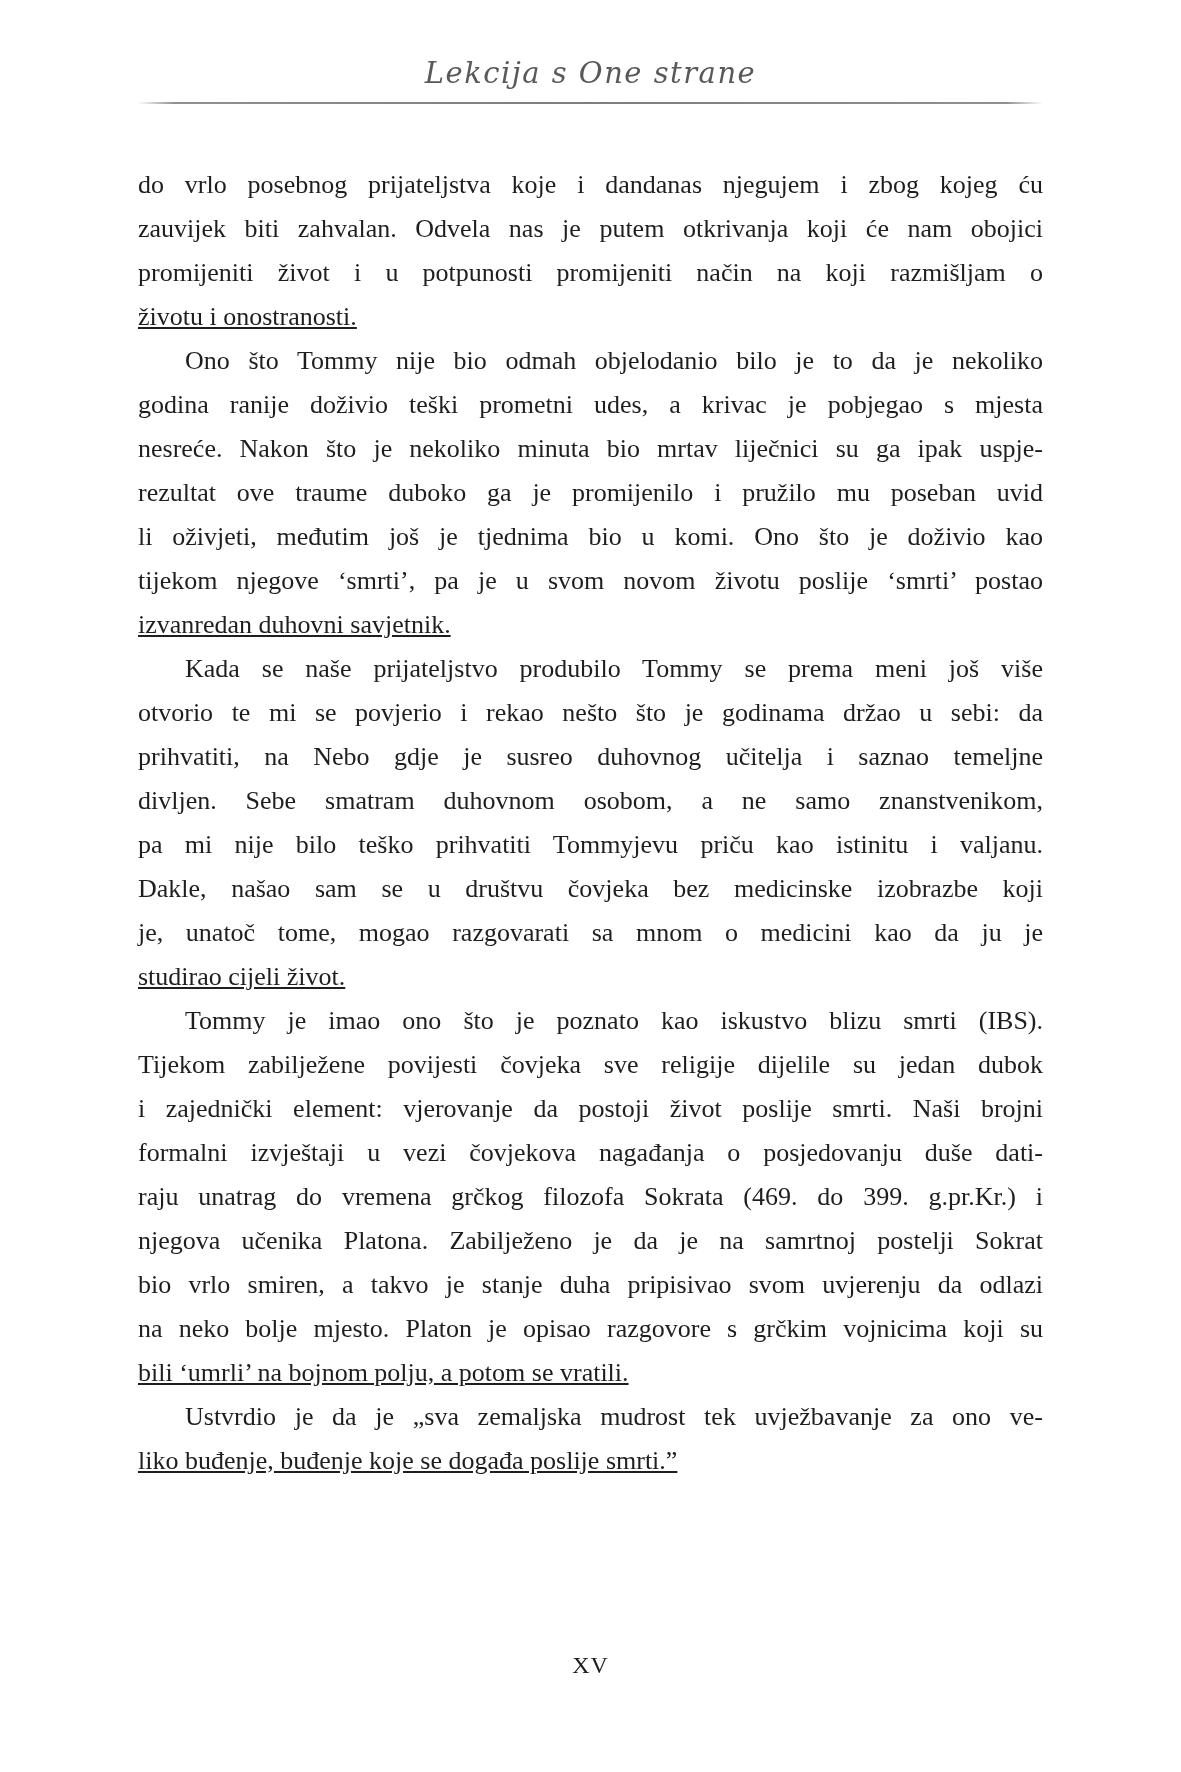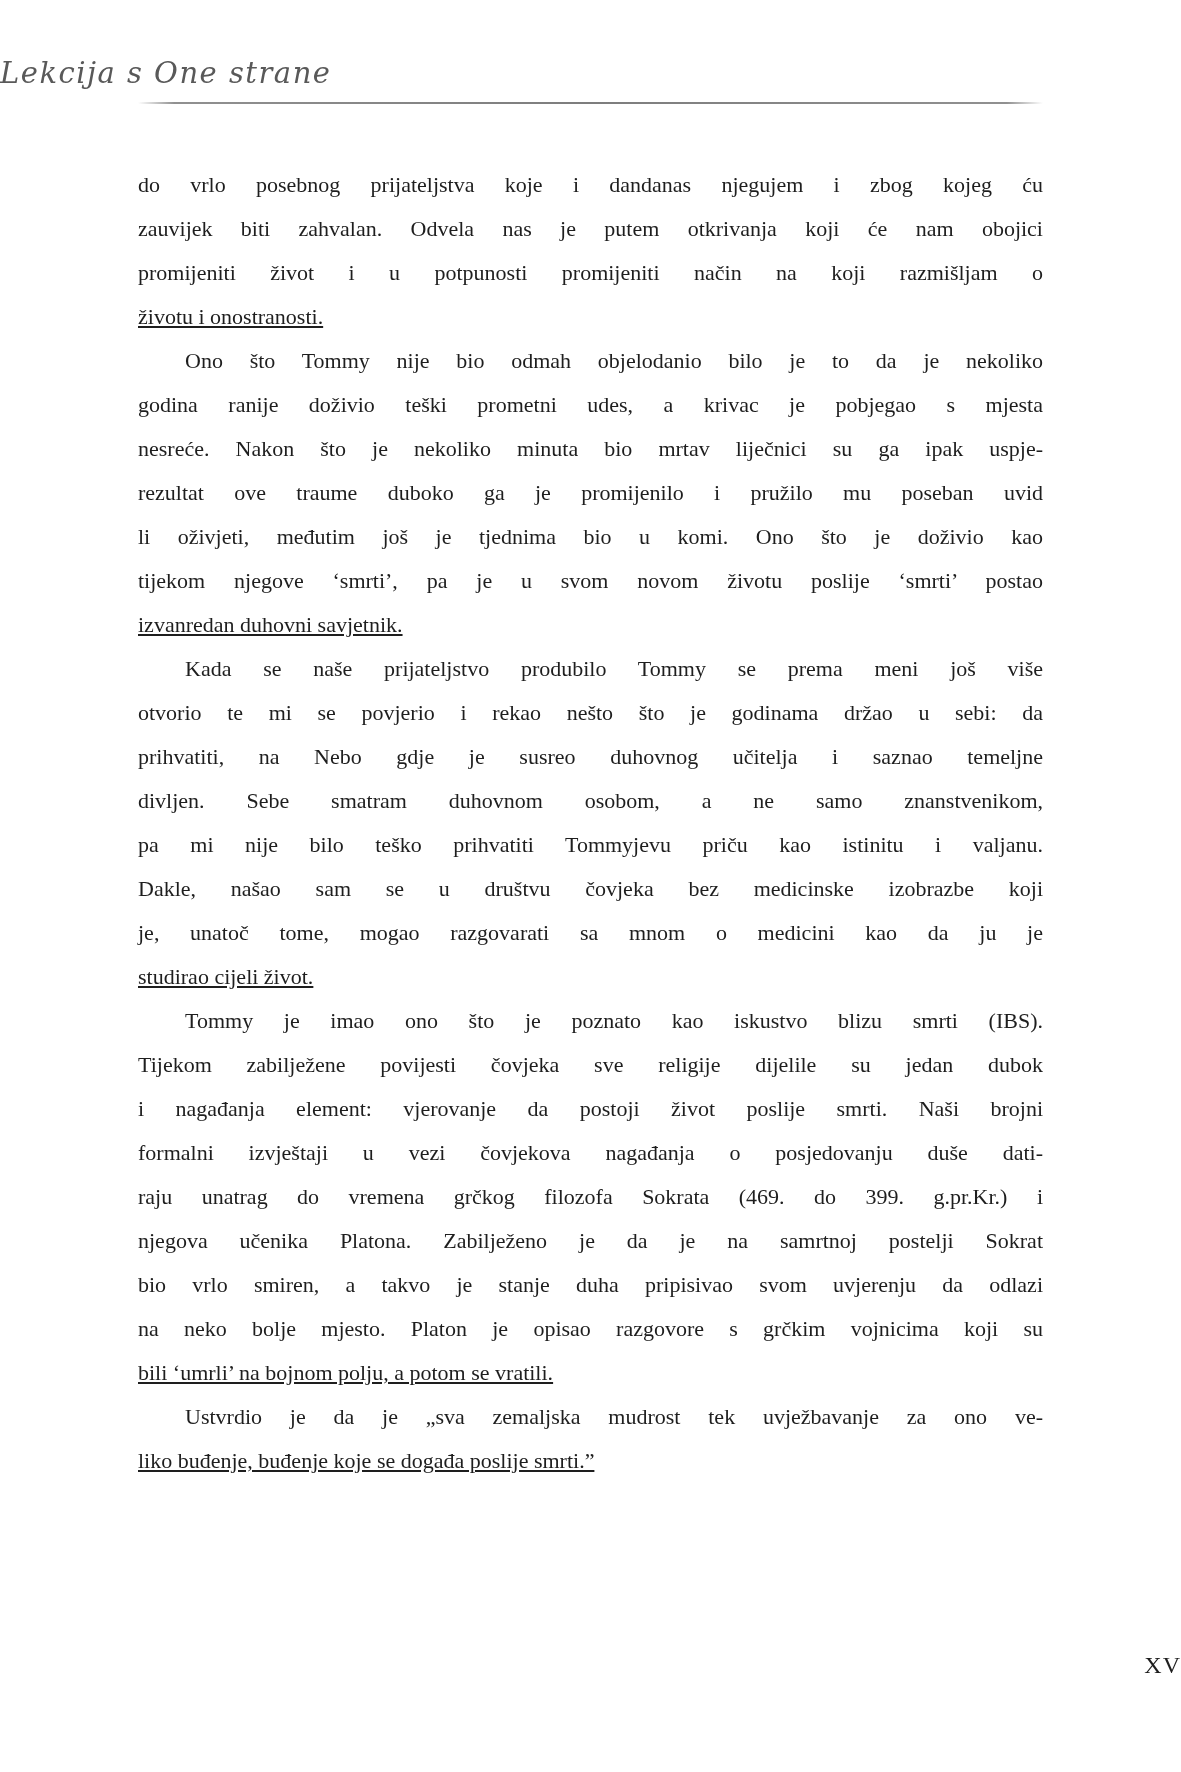--- a/index.html
+++ b/index.html
@@ -13,20 +13,21 @@
     height: 1772px;
     background: var(--bg, #ffffff);
     font-family: "Liberation Serif", serif;
     overflow: hidden;
   }
   .header-title {
     position: absolute;
     top: 56px;
     left: 0;
     width: 100%;
+    text-align: center;
     font-family: "DejaVu Serif", serif;
     font-style: italic;
     font-size: 29px;
     letter-spacing: 1.5px;
     color: var(--header-text, #595959);
   }
   .header-rule {
     position: absolute;
     top: 102px;
     left: 138px;
@@ -37,21 +38,21 @@
       rgba(125,125,125,0.85) 4%,
       #7d7d7d 50%,
       rgba(125,125,125,0.85) 96%,
       rgba(130,130,130,0) 100%);
   }
   .body-text {
     position: absolute;
     top: 163px;
     left: 138px;
     width: 905px;
-    font-size: 22px;
+    font-size: 26px;
     line-height: 44px;
     color: var(--body-text, #1e1e1e);
   }
   .para { margin: 0; }
   .para .line {
     text-align: justify;
     text-align-last: justify;
   }
   .para .line.last {
     text-align: left;
@@ -59,21 +60,21 @@
     text-decoration: underline;
   }
   .para.indent .line:first-child {
     text-indent: 47px;
   }
   .page-number {
     position: absolute;
     top: 1652px;
     left: 0;
     width: 100%;
-    text-align: right;
+    text-align: center;
     font-size: 24px;
     letter-spacing: 1px;
     color: var(--body-text, #1e1e1e);
   }
 </style>
 </head>
 <body>
 
 <div class="page">
   <div class="header-title">Lekcija s One strane</div>
@@ -100,21 +101,21 @@
         <div class="line">prihvatiti, na Nebo gdje je susreo duhovnog učitelja i saznao temeljne</div>
         <div class="line">divljen. Sebe smatram duhovnom osobom, a ne samo znanstvenikom,</div>
         <div class="line">pa mi nije bilo teško prihvatiti Tommyjevu priču kao istinitu i valjanu.</div>
         <div class="line">Dakle, našao sam se u društvu čovjeka bez medicinske izobrazbe koji</div>
         <div class="line">je, unatoč tome, mogao razgovarati sa mnom o medicini kao da ju je</div>
         <div class="line last">studirao cijeli život.</div>
       </div>
       <div class="para indent">
         <div class="line">Tommy je imao ono što je poznato kao iskustvo blizu smrti (IBS).</div>
         <div class="line">Tijekom zabilježene povijesti čovjeka sve religije dijelile su jedan dubok</div>
-        <div class="line">i nagađanja element: vjerovanje da postoji život poslije smrti. Naši brojni</div>
+        <div class="line">i zajednički element: vjerovanje da postoji život poslije smrti. Naši brojni</div>
         <div class="line">formalni izvještaji u vezi čovjekova nagađanja o posjedovanju duše dati-</div>
         <div class="line">raju unatrag do vremena grčkog filozofa Sokrata (469. do 399. g.pr.Kr.) i</div>
         <div class="line">njegova učenika Platona. Zabilježeno je da je na samrtnoj postelji Sokrat</div>
         <div class="line">bio vrlo smiren, a takvo je stanje duha pripisivao svom uvjerenju da odlazi</div>
         <div class="line">na neko bolje mjesto. Platon je opisao razgovore s grčkim vojnicima koji su</div>
         <div class="line last">bili ‘umrli’ na bojnom polju, a potom se vratili.</div>
       </div>
       <div class="para indent">
         <div class="line">Ustvrdio je da je „sva zemaljska mudrost tek uvježbavanje za ono ve-</div>
         <div class="line last">liko buđenje, buđenje koje se događa poslije smrti.”</div>

